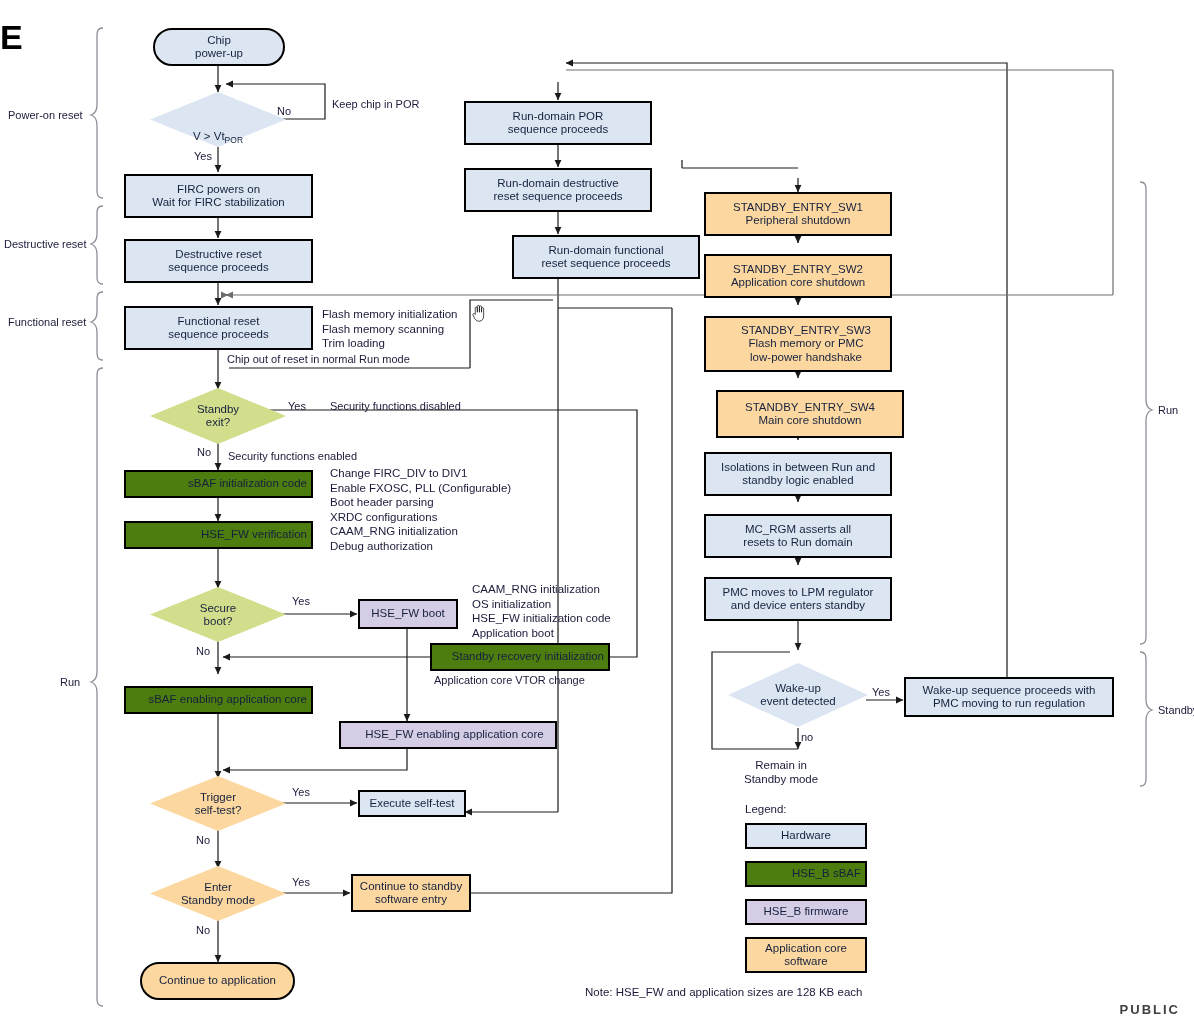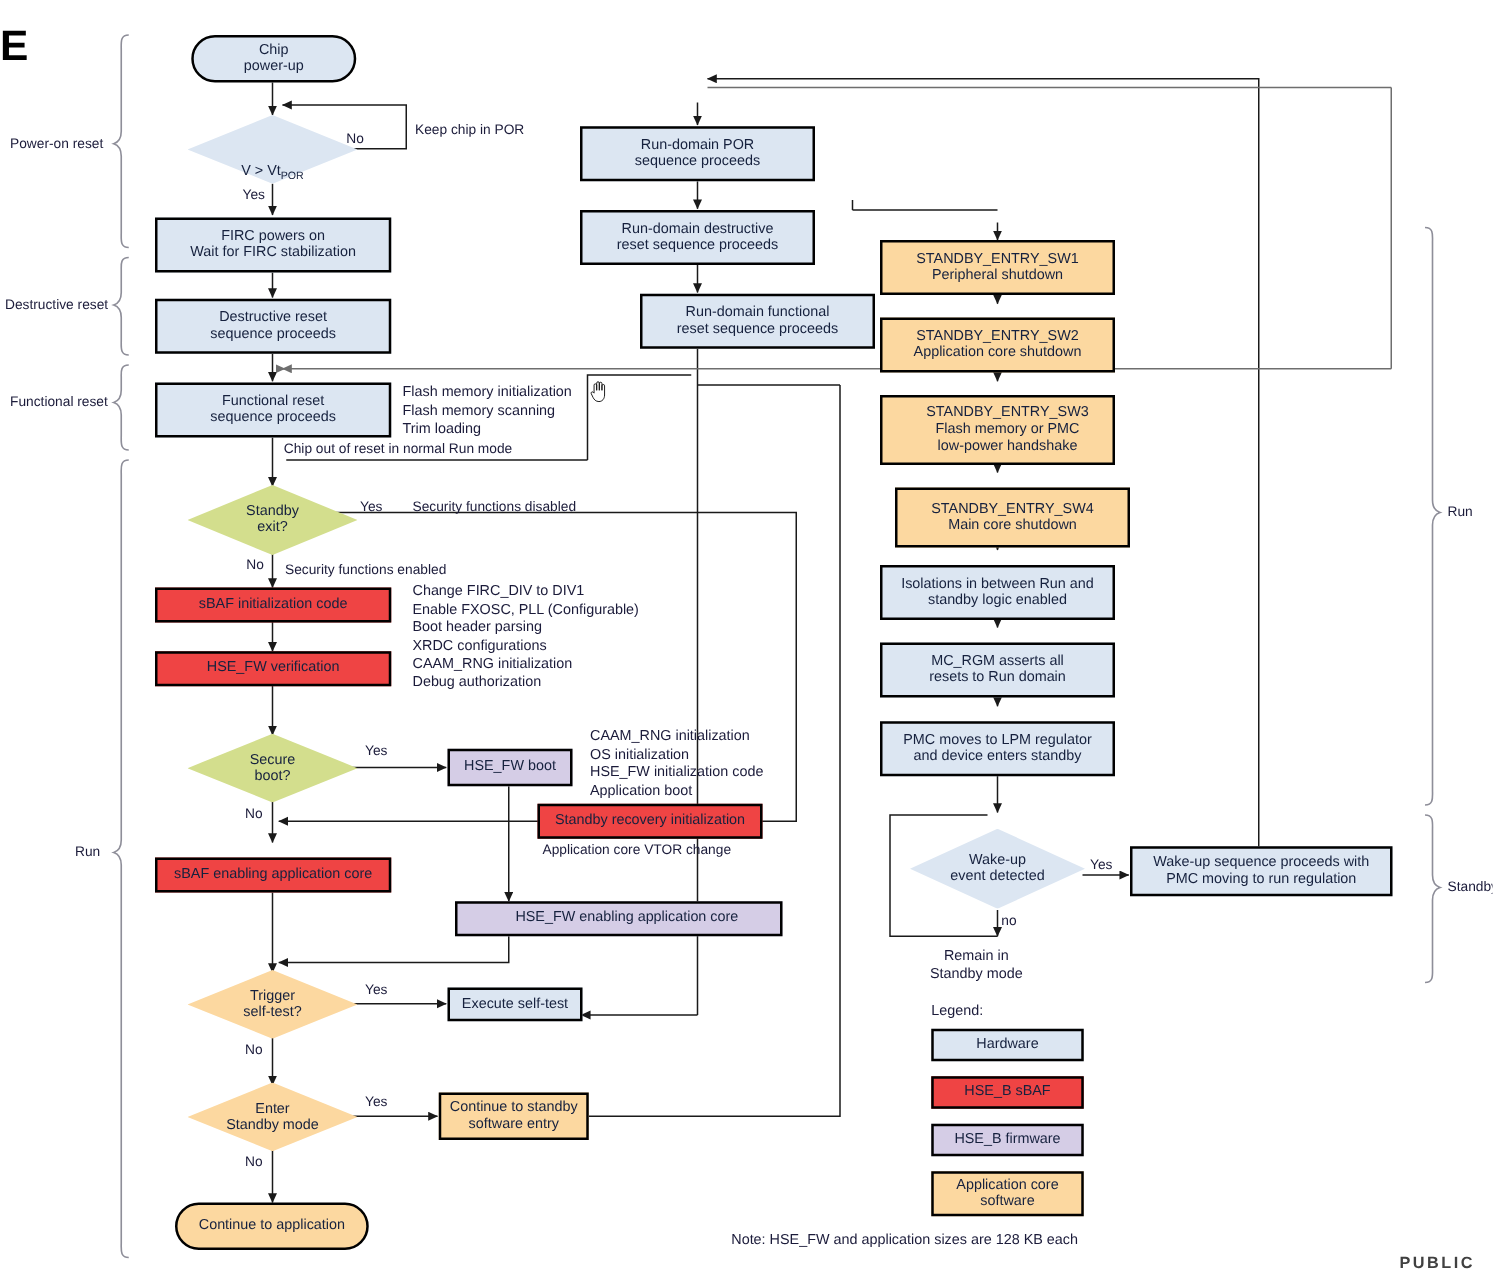--- a/index.html
+++ b/index.html
@@ -6,21 +6,21 @@
   body{width:1194px;height:1023px;position:relative;overflow:hidden;
        font-family:"Liberation Sans","DejaVu Sans",sans-serif;
        color:#1b1b3a;-webkit-font-smoothing:antialiased;}
   #canvas{position:absolute;inset:0;}
   svg#wires{position:absolute;left:0;top:0;width:1194px;height:1023px;pointer-events:none;}
 
   .node{position:absolute;box-sizing:border-box;display:flex;align-items:center;
         justify-content:center;text-align:center;border:2px solid #000;
         font-size:11.5px;line-height:13.5px;color:#16213e;padding:2px 4px;}
   .hw{background:#dce6f2;}
-  .sbaf{background:#ef4444;}
+  .sbaf{background:#4d7c0f;justify-content:flex-end;}
   .fw{background:#d5cde6;}
   .app{background:#fcd8a0;}
 
   .term{border-radius:22px;}
 
   
   .diamond{position:absolute;box-sizing:border-box;display:flex;align-items:center;
            justify-content:center;text-align:center;font-size:11.5px;line-height:13px;
            color:#16213e;}
   .diamond .dshape{position:absolute;inset:0;clip-path:polygon(50% 0,100% 50%,50% 100%,0 50%);}
@@ -214,21 +214,21 @@
   </div>
 
   <div class="node sbaf" style="left:430px;top:643px;width:180px;height:28px;">
     <span>Standby recovery initialization</span>
   </div>
 
   <div class="node sbaf" style="left:124px;top:686px;width:189px;height:28px;">
     <span>sBAF enabling application core</span>
   </div>
 
-  <div class="node fw" style="left:364px;top:721px;width:262px;height:28px;padding-left:17px;">
+  <div class="node fw" style="left:339px;top:721px;width:218px;height:28px;padding-left:17px;">
     <span>HSE_FW enabling application core</span>
   </div>
 
   <div class="diamond d-app" style="left:150px;top:776px;width:136px;height:55px;">
     <div class="dshape"></div>
     <div class="dlabel" style="white-space:pre-line">Trigger
 self-test?</div>
   </div>
 
   <div class="node hw" style="left:358px;top:790px;width:108px;height:27px;">

